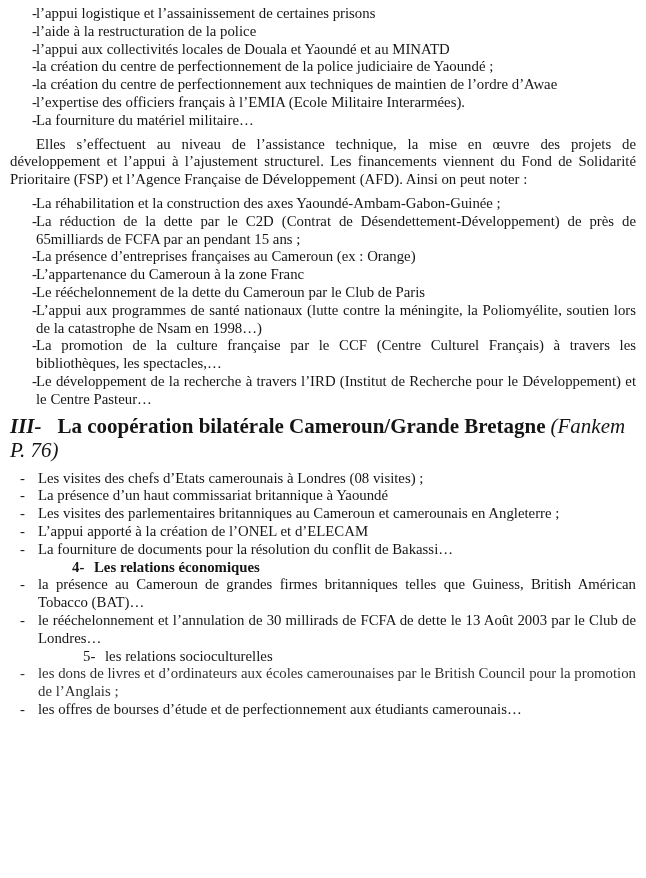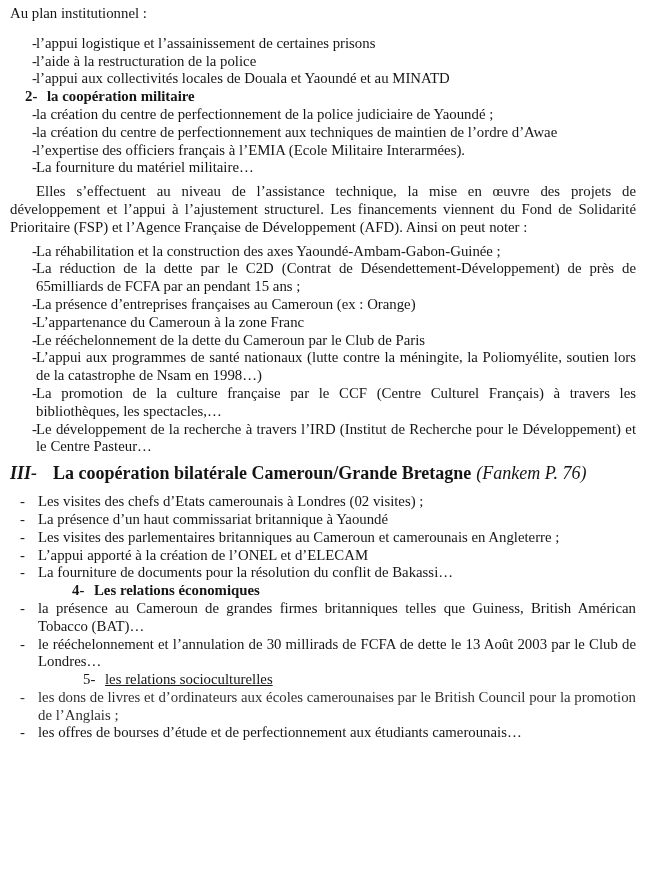--- a/index.html
+++ b/index.html
@@ -45,24 +45,24 @@
   .list.lvl2 .li .li-text { margin-left: 28px; }
   .heading {
     font-weight: bold;
   }
   .heading .num {
     display: inline-block;
     min-width: 22px;
   }
   .heading.h1 { margin-left: 15px; }
   .heading.h2 { margin-left: 62px; }
-  .heading.h3 { margin-left: 73px; text-decoration: underline; }
+  .heading.h3 { margin-left: 73px; }
   .heading.normal { font-weight: normal; }
   .h-main {
-    font-size: 18px;
+    font-size: 21px;
     line-height: 24px;
     margin: 5px 0 8px 0;
   }
   .h-main .num {
     font-weight: bold;
     font-style: italic;
     margin-right: 16px;
   }
   .h-main .title {
     font-weight: bold;
@@ -73,36 +73,34 @@
   }
   .blurry {
     filter: blur(0.55px);
     opacity: 0.9;
   }
 </style>
 </head>
 <body>
 
 <div class="page">
-    <div class="plain">Au plan institutionnel :</div>
     <div class="list lvl1">
       <div class="li">
         <span class="dash">-</span>
         <div class="li-text">l’appui logistique et l’assainissement de certaines prisons</div>
       </div>
       <div class="li">
         <span class="dash">-</span>
         <div class="li-text">l’aide à la restructuration de la police</div>
       </div>
       <div class="li">
         <span class="dash">-</span>
         <div class="li-text">l’appui aux collectivités locales de Douala et Yaoundé et au MINATD</div>
       </div>
     </div>
-    <div class="heading h1"><span class="num">2-</span><span class="ht">la coopération militaire</span></div>
     <div class="list lvl1">
       <div class="li">
         <span class="dash">-</span>
         <div class="li-text">la création du centre de perfectionnement de la police judiciaire de Yaoundé ;</div>
       </div>
       <div class="li">
         <span class="dash">-</span>
         <div class="li-text">la création du centre de perfectionnement aux techniques de maintien de l’ordre d’Awae</div>
       </div>
       <div class="li">
@@ -148,21 +146,21 @@
       </div>
       <div class="li">
         <span class="dash">-</span>
         <div class="li-text">Le développement de la recherche à travers l’IRD (Institut de Recherche pour le Développement) et le Centre Pasteur…</div>
       </div>
     </div>
     <div class="h-main"><span class="num">III-</span><span class="title">La coopération bilatérale Cameroun/Grande Bretagne</span><span class="ref">(Fankem P. 76)</span></div>
     <div class="list lvl2">
       <div class="li">
         <span class="dash">-</span>
-        <div class="li-text">Les visites des chefs d’Etats camerounais à Londres (02 visites) ;</div>
+        <div class="li-text">Les visites des chefs d’Etats camerounais à Londres (08 visites) ;</div>
       </div>
       <div class="li">
         <span class="dash">-</span>
         <div class="li-text">La présence d’un haut commissariat britannique à Yaoundé</div>
       </div>
       <div class="li">
         <span class="dash">-</span>
         <div class="li-text">Les visites des parlementaires britanniques au Cameroun et camerounais en Angleterre ;</div>
       </div>
       <div class="li">

